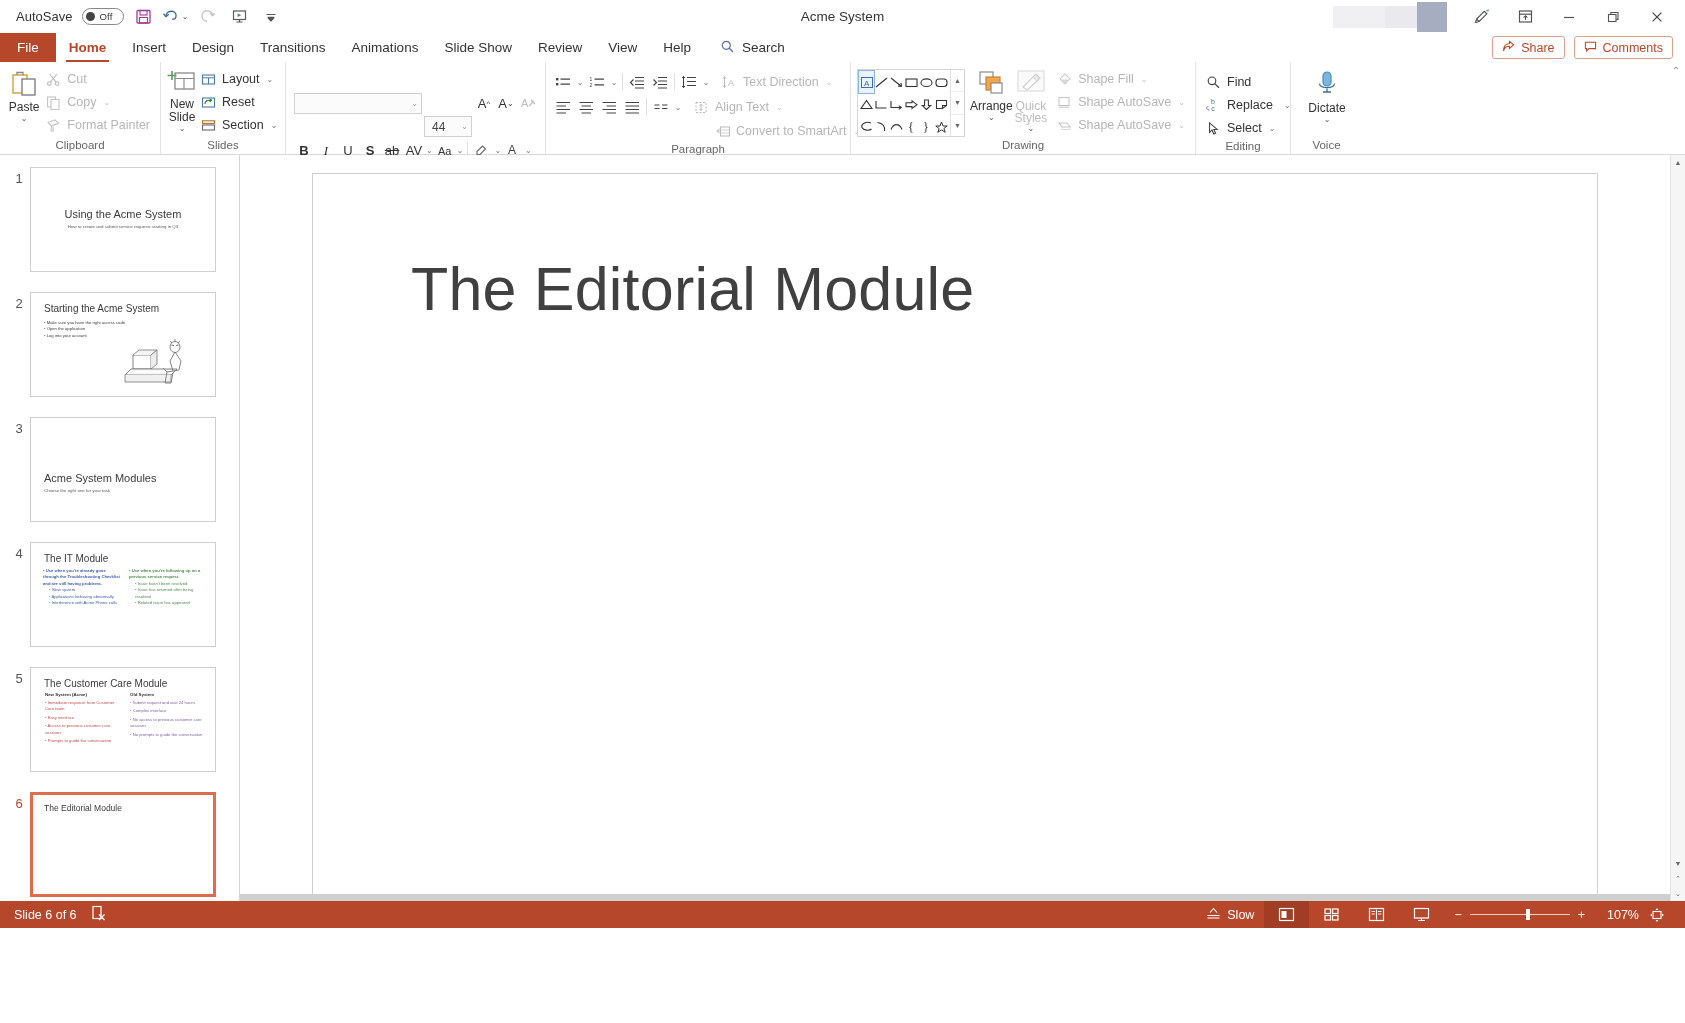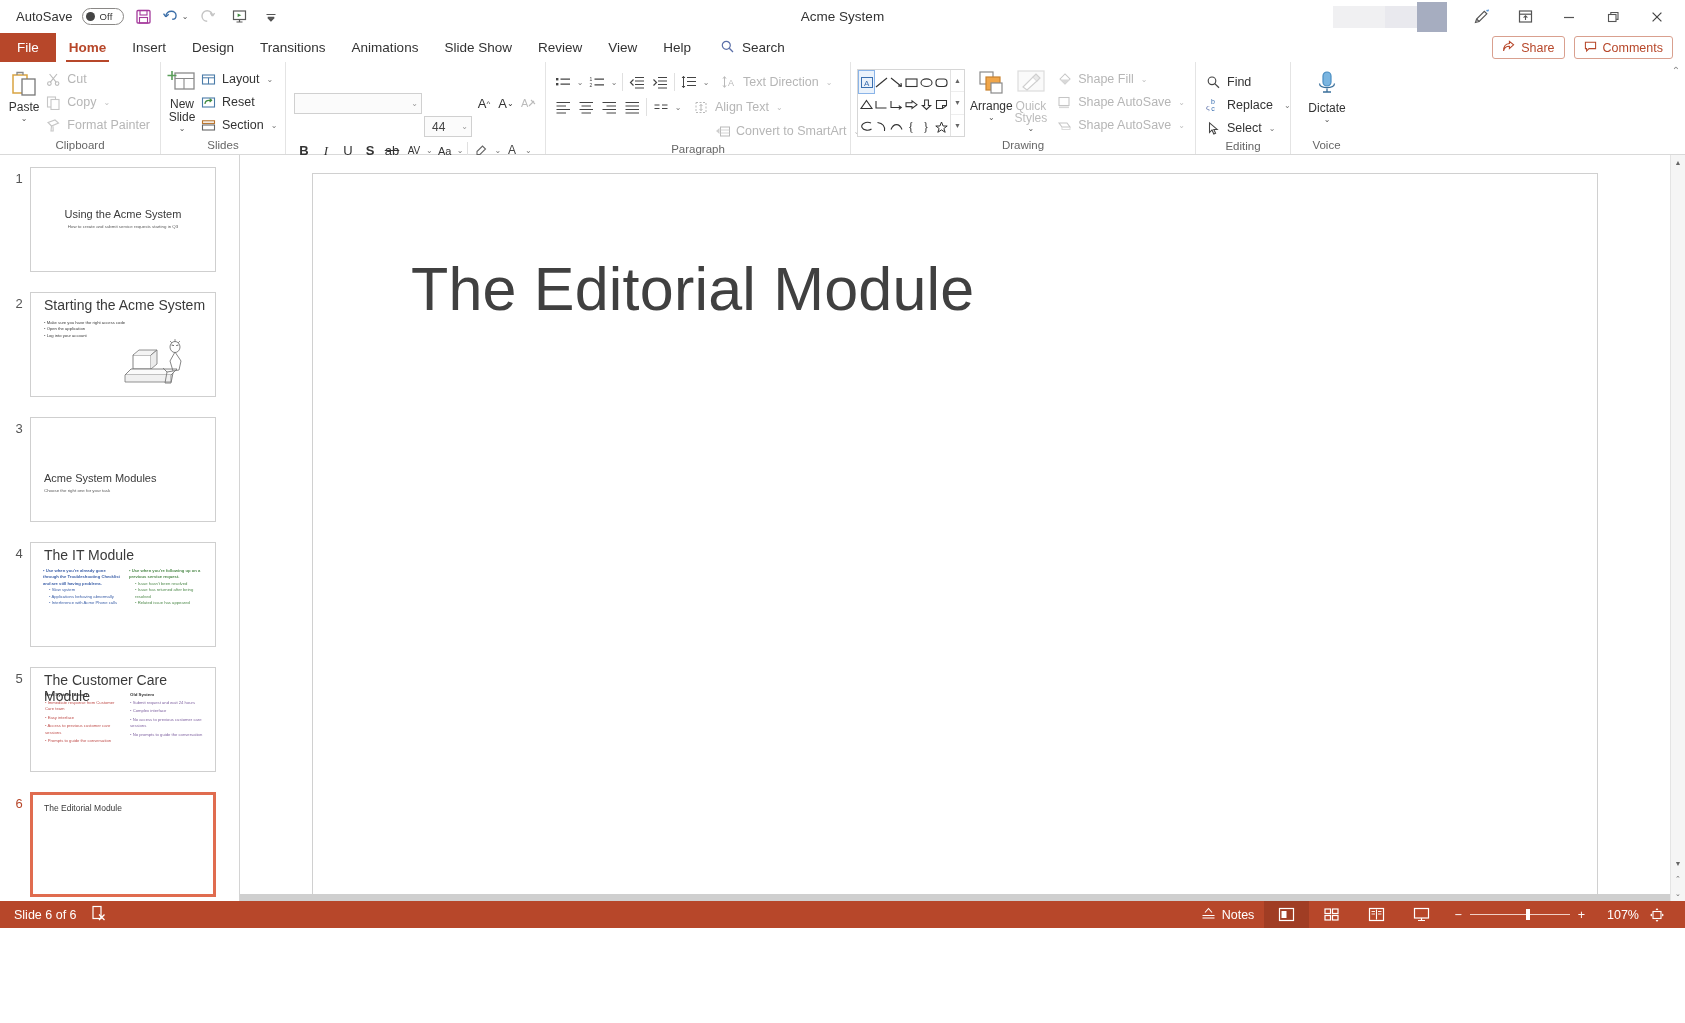--- a/index.html
+++ b/index.html
@@ -210,21 +210,21 @@
   .t-sub { position: absolute; color: #595959; }
   .t-center { left: 0; right: 0; text-align: center; }
 
   
   .s1-title { top: 40px; font-size: 11px; }
   .s1-sub { top: 56px; font-size: 4.4px; }
   
   .s3-title { left: 13px; top: 54px; font-size: 11px; }
   .s3-sub { left: 13px; top: 70px; font-size: 4.4px; }
   
-  .s-lt { left: 13px; top: 4px; font-size: 14px; }
+  .s-lt { left: 13px; top: 10px; font-size: 10px; }
 
   .bullets { position: absolute; font-size: 4.2px; line-height: 6.4px; }
   .bullets div { white-space: nowrap; }
   .b-sub { padding-left: 6px; }
 
   
   .stage {
     flex: 1; position: relative; background: #fff;
     display: flex; align-items: flex-start; justify-content: center;
     padding-top: 18px;
@@ -512,21 +512,21 @@
                   <path d="M9 11 L14 6 M11 5 L15 9" stroke="#bbb" stroke-width="1.1"></path>
                 </svg>
             </div>
           </div>
           <div class="font-row">
             <div class="fbtn" style="font-weight:bold;">B</div>
             <div class="fbtn" style="font-style:italic;font-family:'Liberation Serif',serif;">I</div>
             <div class="fbtn" style="text-decoration:underline;">U</div>
             <div class="fbtn" style="font-weight:bold;">S</div>
             <div class="fbtn" style="text-decoration:line-through;">ab</div>
-            <div class="fbtn" style="font-size:10px;">AV</div>
+            <div class="fbtn" style="font-size:13px;">AV</div>
             <span class="cv" style="font-size:8px;color:#777;">⌄</span>
             <div class="fbtn" style="font-size:11px;">Aa</div>
             <span class="cv" style="font-size:8px;color:#777;">⌄</span>
             <div class="sep"></div>
             <div class="fbtn">
               <svg width="17" height="18" viewBox="0 0 17 18">
                   <path d="M3 9.5 L8.5 4 L11.5 7 L6 12.5 L3 12.5 Z" fill="none" stroke="#666" stroke-width="1.1"></path>
                   <rect x="3" y="14" width="9" height="2.6" fill="#f2d22e"></rect>
                 </svg>
             </div>
@@ -997,21 +997,21 @@
       </span>
     </div>
     <div class="st-right">
       <div class="st-item">
         <span>
           <svg width="15" height="14" viewBox="0 0 15 14">
               <path d="M1.5 9.5 L13.5 9.5 M1.5 12 L13.5 12" stroke="#fff" stroke-width="1.1"></path>
               <path d="M4 6.5 L7.5 2.5 L11 6.5" fill="none" stroke="#fff" stroke-width="1.1"></path>
             </svg>
         </span>
-        <span>Notes</span>
+        <span>Slow</span>
       </div>
       <div class="st-item viewbtn active">
         <svg width="17" height="15" viewBox="0 0 17 15">
             <rect x="1.5" y="1.5" width="14" height="12" fill="none" stroke="#fff" stroke-width="1.2"></rect>
             <rect x="3.5" y="4" width="5" height="7" fill="#fff"></rect>
           </svg>
       </div>
       <div class="st-item viewbtn">
         <svg width="17" height="15" viewBox="0 0 17 15">
             <rect x="2" y="2" width="5.5" height="4.5" fill="none" stroke="#fff" stroke-width="1.2"></rect>

